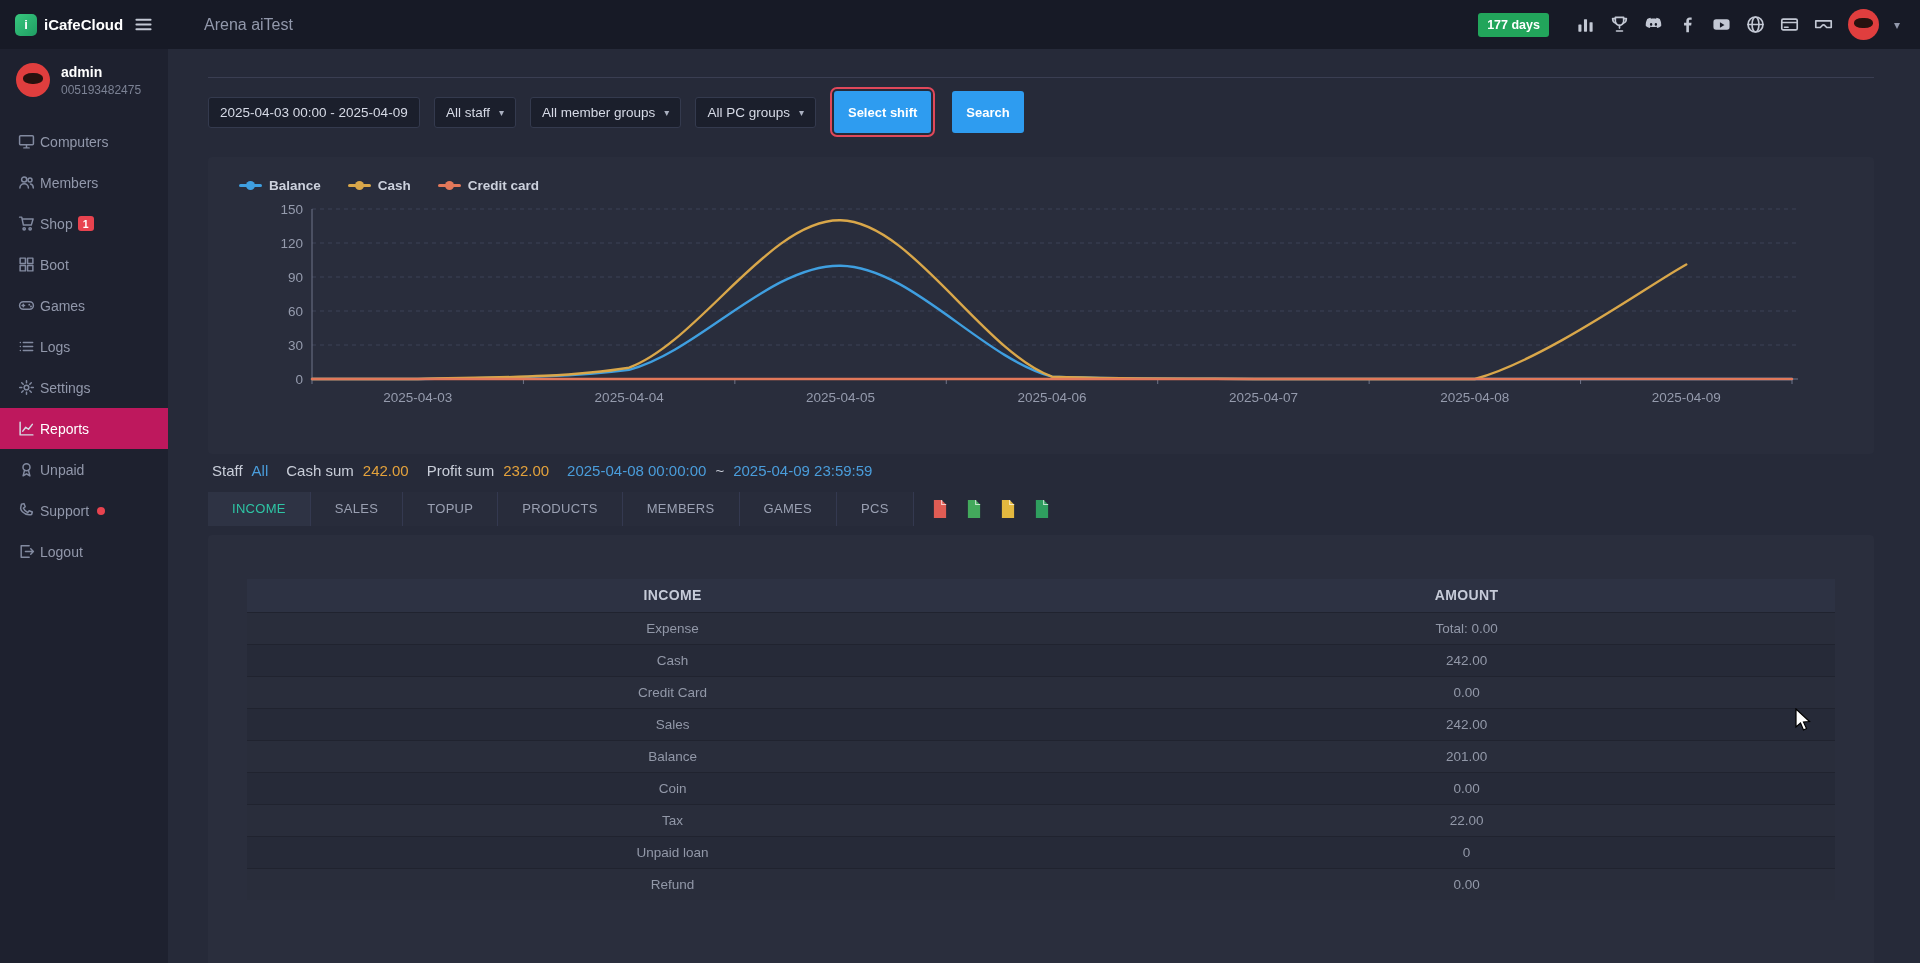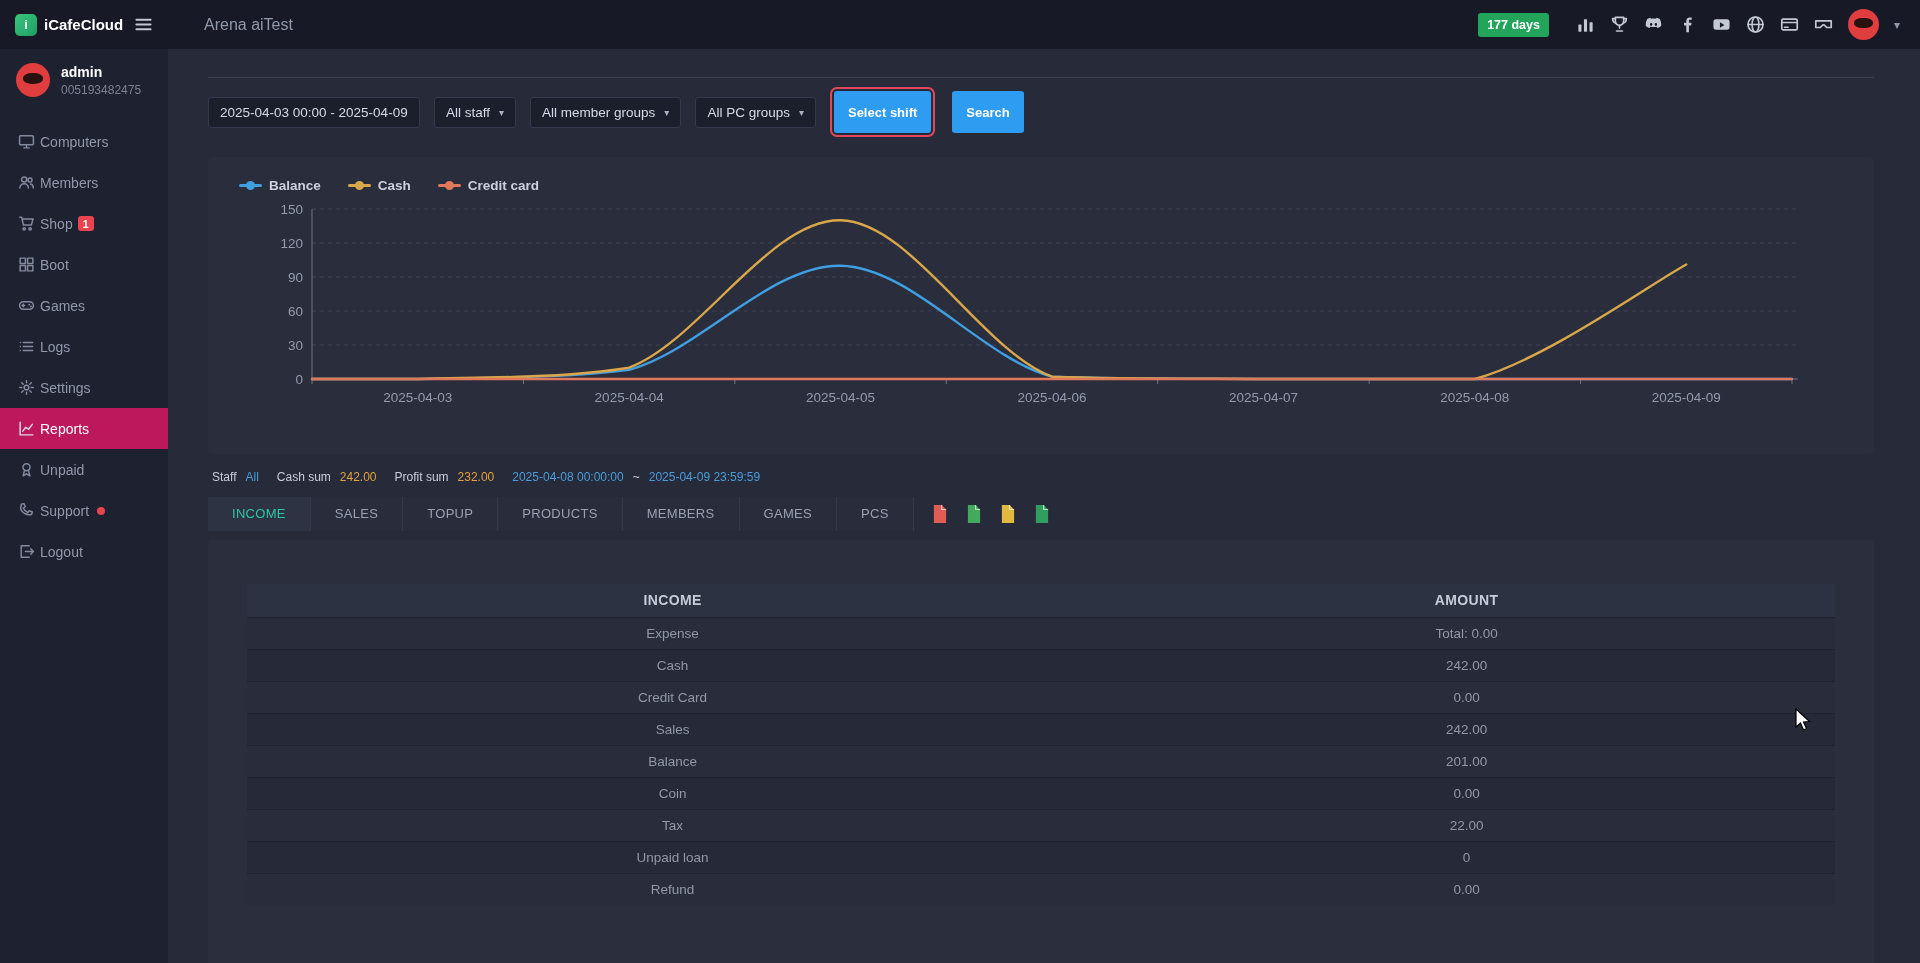--- a/index.html
+++ b/index.html
@@ -41,21 +41,21 @@
 .select .caret{font-size:10px;color:#aab0c0}
 .btn{height:42px;background:#2e9cf0;border:none;border-radius:3px;color:#fff;font-size:13px;font-weight:bold;font-family:inherit;padding:0 14px;cursor:pointer}
 .select-shift{outline:2px solid #e0485a;outline-offset:2px;margin:0 7px 0 4px}
 .chart-card{margin-top:12px;background:#292d3c;border-radius:4px;height:297px;padding-top:21px}
 .legend{display:flex;gap:27px;margin-left:31px}
 .lg-item{display:flex;align-items:center;gap:7px;font-size:13.5px;font-weight:bold;color:#ccd1dd;cursor:pointer}
 .lg-mark{width:23px;height:3px;border-radius:2px;position:relative}
 .lg-mark i{position:absolute;left:7px;top:-3px;width:9px;height:9px;border-radius:50%;display:block}
 #chart-svg{display:block;width:1666px;height:250px;margin-top:4px}
 #chart-svg .tick{fill:#959bad;font-size:13.5px;font-family:"Liberation Sans",sans-serif}
-.summary{margin-top:16px;display:flex;align-items:baseline;gap:9px;font-size:12px;color:#c9ced9;padding-left:4px}
+.summary{margin-top:8px;display:flex;align-items:baseline;gap:9px;font-size:15px;color:#c9ced9;padding-left:4px}
 .gap{margin-left:9px}
 .s-blue{color:#4a9ddb}
 .s-orange{color:#e3a23c}
 .tabs-row{margin-top:13px;display:flex;align-items:center}
 .tab{height:34px;line-height:34px;padding:0 24px;font-size:13px;color:#9aa0b2;background:#282c3b;border-right:1px solid #343950;cursor:pointer;letter-spacing:.3px}
 .tab.active{background:#2e3344;color:#2ec5a5}
 .export-icons{display:flex;gap:16px;margin-left:17px;align-items:center}
 .ficon{width:18px;height:20px;display:inline-flex;cursor:pointer}
 .ficon svg{width:100%;height:100%}
 .table-card{margin-top:9px;background:#2a2e3d;border-radius:4px;padding:44px 39px 30px;height:560px}

